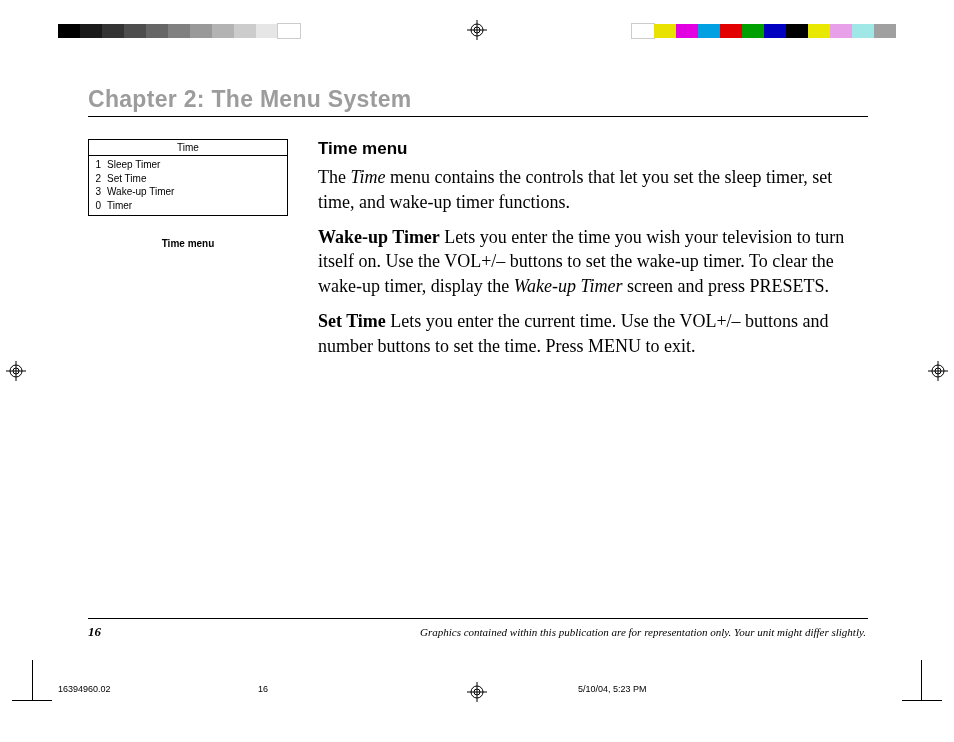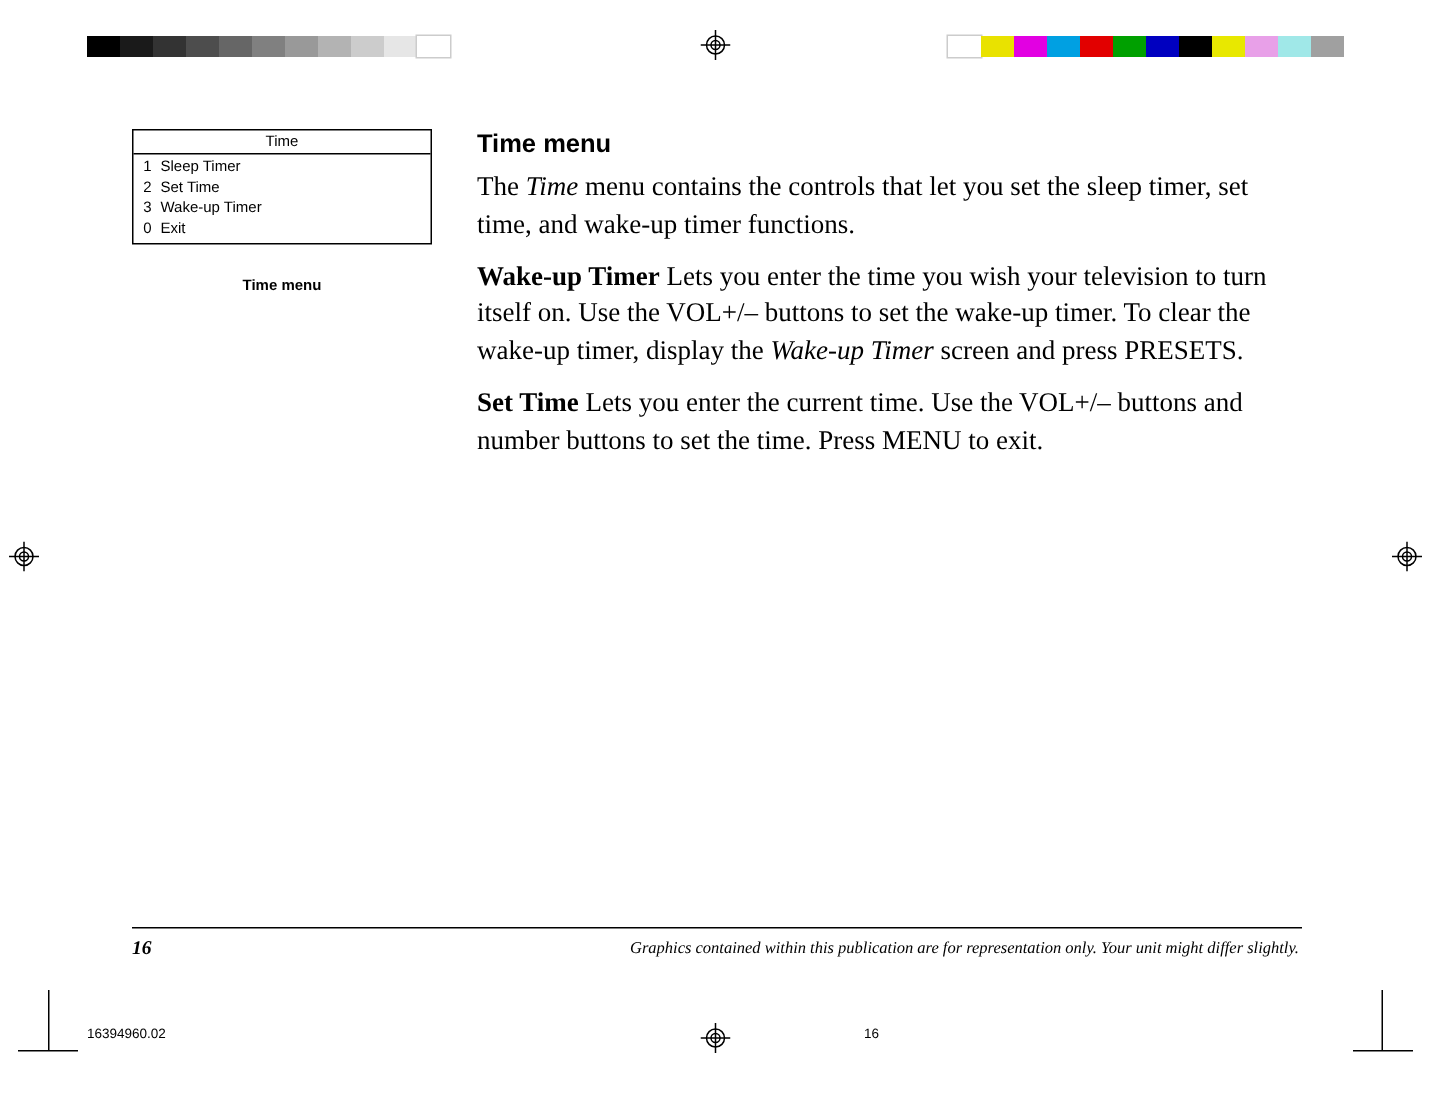--- a/index.html
+++ b/index.html
@@ -123,41 +123,42 @@
         <line x1="0" y1="10" x2="20" y2="10" stroke="#000" stroke-width="1"></line>
       </svg>
     </div>
 
   <div class="crop vline-l"></div>
   <div class="crop hline-l"></div>
   <div class="crop vline-r"></div>
   <div class="crop hline-r"></div>
 
   <div class="content">
+    <div class="chapter-title">Chapter 2: The Menu System</div>
 
     <div class="columns">
       <div class="left-col">
         <div class="menu-box">
           <div class="menu-title">Time</div>
           <div class="menu-items" id="menuItems">
               <div class="menu-row">
                 <span class="num">1</span>
                 <span>Sleep Timer</span>
               </div>
               <div class="menu-row">
                 <span class="num">2</span>
                 <span>Set Time</span>
               </div>
               <div class="menu-row">
                 <span class="num">3</span>
                 <span>Wake-up Timer</span>
               </div>
               <div class="menu-row">
                 <span class="num">0</span>
-                <span>Exit</span>
+                <span>Timer</span>
               </div>
             </div>
         </div>
         <div class="menu-caption">Time menu</div>
       </div>
 
       <div class="right-col body">
         <div class="section-title">Time menu</div>
         <p><span>The </span><em>Time</em><span> menu contains the controls that let you set the sleep timer, set time, and wake-up timer functions.</span></p>
         <p><span class="lead-bold">Wake-up Timer</span><span>  Lets you enter the time you wish your television to turn itself on. Use the VOL+/– buttons to set the wake-up timer. To clear the wake-up timer, display the </span><em>Wake-up Timer</em><span> screen and press PRESETS.</span></p>
@@ -166,15 +167,16 @@
     </div>
   </div>
 
   <div class="footer-rule"></div>
   <div class="page-num">16</div>
   <div class="footer-note">Graphics contained within this publication are for representation only. Your unit might differ slightly.</div>
 
   <div class="slug">
     <span class="s1">16394960.02</span>
     <span class="s2">16</span>
+    <span class="s3">5/10/04, 5:23 PM</span>
   </div>
 
 </div>
 
 </body></html>

